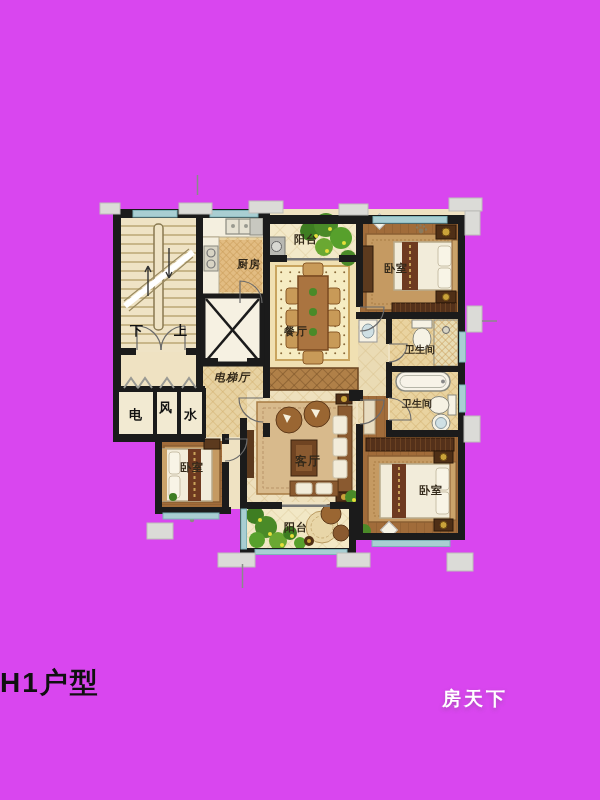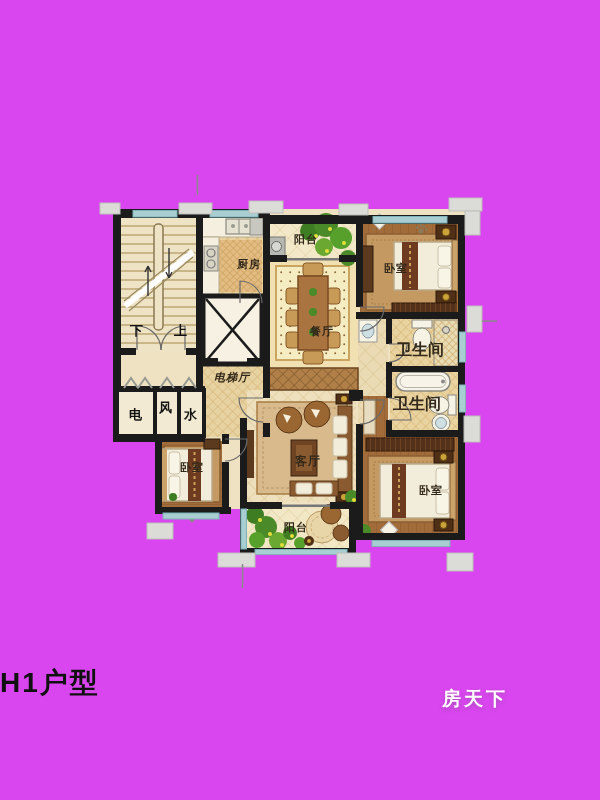--- a/index.html
+++ b/index.html
@@ -2,26 +2,26 @@
 <html><head>
 <meta charset="utf-8">
 <style>
   html,body{margin:0;padding:0;}
   .page{position:relative;width:600px;height:800px;background:#d946ef;overflow:hidden;
         font-family:"Liberation Sans",sans-serif;}
   .plan-svg{position:absolute;left:0;top:0;}
   .room-label{position:absolute;transform:translate(-50%,-50%);
               font-weight:bold;font-size:11px;color:#33291a;letter-spacing:1px;
               white-space:nowrap;line-height:1;}
-  .room-label.sm{font-size:16px;letter-spacing:0;}
+  .room-label.sm{font-size:10px;letter-spacing:0;}
   .room-label.big{font-size:13px;color:#111;}
   #lbl-balcony-top{left:306px;top:239px;}
   #lbl-kitchen{left:229px;top:264px;margin-left:20px;}
   #lbl-bedroom-tr{left:396px;top:268px;}
-  #lbl-dining{left:322px;top:331px;}
+  #lbl-dining{left:296px;top:331px;}
   #lbl-stairs-down{left:137px;top:330px;}
   #lbl-stairs-up{left:181px;top:330px;}
   #lbl-elevator-hall{left:232px;top:377px;font-style:italic;}
   #lbl-bath-upper{left:420px;top:350px;}
   #lbl-bath-lower{left:417px;top:404px;}
   #lbl-shaft-electric{left:136px;top:414px;}
   #lbl-shaft-air{left:166px;top:407px;}
   #lbl-shaft-water{left:191px;top:414px;}
   #lbl-bedroom-left{left:192px;top:467px;}
   #lbl-living{left:308px;top:461px;font-size:12px;}

